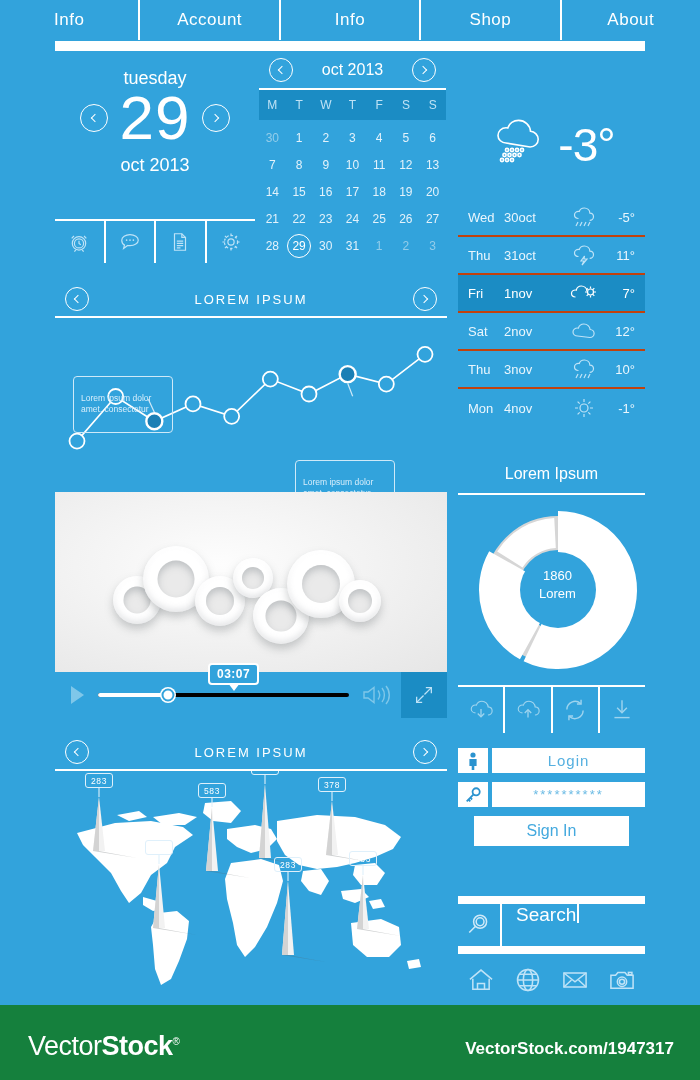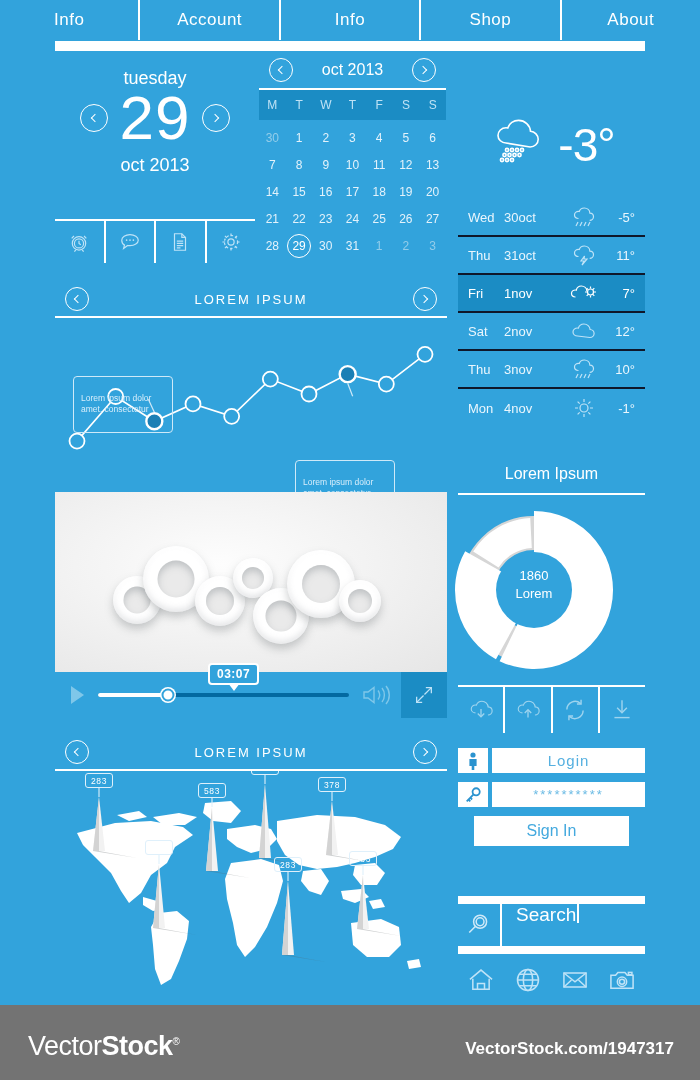--- a/index.html
+++ b/index.html
@@ -75,21 +75,21 @@
   .cal-cell.sel { color: #fff; }
 
   
   #weather-head { left: 458px; top: 51px; width: 187px; height: 40px; }
   .wh-title { color: #fff; font-size: 16px; font-weight: 300; text-align: center; line-height: 38px; border-bottom: 2px solid #fff; }
   #weather-now { left: 458px; top: 93px; width: 187px; height: 104px; display: flex; align-items: center; justify-content: center; gap: 6px; }
   .wn-temp { color: #fff; font-size: 46px; font-weight: 200; letter-spacing: -1px; }
   #weather-list { left: 458px; top: 199px; width: 187px; height: 244px; }
   .wl-row {
     height: 38px; display: flex; align-items: center; color: #eaf6fd; font-size: 13px; font-weight: 300;
-    border-bottom: 2px solid #0f172a; padding: 0 10px;
+    border-bottom: 2px solid #c2410c; padding: 0 10px;
   }
   .wl-row:last-child { border-bottom: none; }
   .wl-row.hot { background: #1b8cc4; color: #fff; }
   .wl-day { width: 36px; }
   .wl-date { flex: 1; }
   .wl-icon { width: 34px; display: flex; justify-content: center; }
   .wl-temp { width: 34px; text-align: right; }
 
   
   #chart { left: 55px; top: 282px; width: 392px; height: 198px; }
@@ -108,35 +108,35 @@
   .vid-screen {
     position: relative; width: 392px; height: 180px; overflow: hidden;
     background: radial-gradient(ellipse at 42% 40%, #fdfdfd 0%, #f3f3f3 45%, #e6e6e6 100%);
   }
   .ring { position: absolute; border-radius: 50%; background: #fff;
           box-shadow: 0 5px 9px rgba(120,125,130,.38), inset 0 3px 5px rgba(255,255,255,.95), inset 0 -3px 6px rgba(165,170,175,.30); }
   .ring::after { content: ""; position: absolute; border-radius: 50%; background: #efefef;
                  box-shadow: inset 0 4px 7px rgba(150,155,160,.45); }
   .vid-bar { position: relative; width: 392px; height: 46px; background: #32a3dc; display: flex; align-items: center; }
   .play-tri { width: 0; height: 0; border-left: 13px solid transparent; margin-left: 16px; }
-  .track { position: relative; flex: 1; height: 4px; margin: 0 12px 0 14px; background: #0369a1; border-radius: 2px; text-align: center; }
+  .track { position: relative; flex: 1; height: 4px; margin: 0 12px 0 14px; background: #000000; border-radius: 2px; text-align: center; }
   .track-fill { position: absolute; left: 0; top: 0; height: 4px; width: 28%; background: #fff; border-radius: 2px; }
   .knob { position: absolute; left: 28%; top: 50%; transform: translate(-50%,-50%); width: 13px; height: 13px; border-radius: 50%; background: #fff; border: 2px solid #32a3dc; box-shadow: 0 0 0 1.5px #fff; }
   .time-bubble {
     position: absolute; left: 110px; top: -30px; background: #32a3dc; border: 2px solid #fff; border-radius: 4px;
     color: #fff; font-size: 12px; padding: 2px 7px; font-weight: 600; letter-spacing: .5px;
   }
   .time-bubble::after { content: ""; position: absolute; left: 50%; bottom: -8px; transform: translateX(-50%);
     border-left: 6px solid transparent; border-right: 6px solid transparent; border-top: 8px solid #fff; }
   .vol { margin-right: 6px; display: flex; align-items: center; }
   .fs-btn { width: 46px; height: 46px; background: #1b8cc4; display: flex; align-items: center; justify-content: center; }
 
   
   #donut-head { left: 458px; top: 455px; width: 187px; height: 40px; }
-  #donut { left: 449px; top: 497px; width: 187px; height: 186px; display: flex; align-items: center; }
+  #donut { left: 464px; top: 497px; width: 187px; height: 186px; display: flex; align-items: center; justify-content: center; }
   #donut-icons { left: 458px; top: 685px; width: 187px; height: 48px; display: flex; border-top: 2px solid #fff; }
   #donut-icons > div { flex: 1; display: flex; align-items: center; justify-content: center; border-right: 2px solid #fff; }
   #donut-icons > div:last-child { border-right: none; }
   .donut-center-txt { position: absolute; width: 100%; text-align: center; color: #fff; font-size: 13px; font-weight: 300; line-height: 1.35; }
 
   
   #map { left: 55px; top: 735px; width: 392px; height: 270px; }
   .map-body { position: relative; width: 392px; height: 232px; overflow: hidden; }
   .pin-label {
     position: absolute; border: 1.3px solid #dff0fb; border-radius: 3px; color: #fff; font-size: 8.5px;
@@ -155,21 +155,21 @@
   #search-div { left: 458px; top: 896px; width: 187px; height: 8px; background: #fff; }
   #search { left: 458px; top: 904px; width: 187px; height: 42px; display: flex; }
   .search-icon-box { width: 44px; display: flex; align-items: center; justify-content: center; border-right: 2px solid #fff; }
   .search-input-box { flex: 1; display: flex; align-items: flex-start; padding-left: 14px; color: #fff; font-size: 19px; font-weight: 300; }
   .caret { display: inline-block; width: 1.5px; height: 19px; background: #fff; margin-left: 1px; vertical-align: -3px; }
   #search-div2 { left: 458px; top: 946px; width: 187px; height: 8px; background: #fff; }
   #social { left: 458px; top: 956px; width: 187px; height: 48px; display: flex; }
   #social > div { flex: 1; display: flex; align-items: center; justify-content: center; }
 
   
-  .footer { position: absolute; left: 0; bottom: 0; width: 700px; height: 75px; background: #737373; }
+  .footer { position: absolute; left: 0; bottom: 0; width: 700px; height: 75px; background: #15803d; }
   .vs-logo { position: absolute; left: 28px; top: 26px; color: #fff; font-size: 27px; letter-spacing: -.5px; font-weight: 300; }
   .vs-logo b { font-weight: 700; }
   .vs-logo sup { font-size: 10px; vertical-align: super; }
   .vs-url { position: absolute; right: 26px; top: 34px; color: #fff; font-size: 17px; font-weight: 700; }
 </style>
 </head>
 <body>
 
 <div class="page">
 

